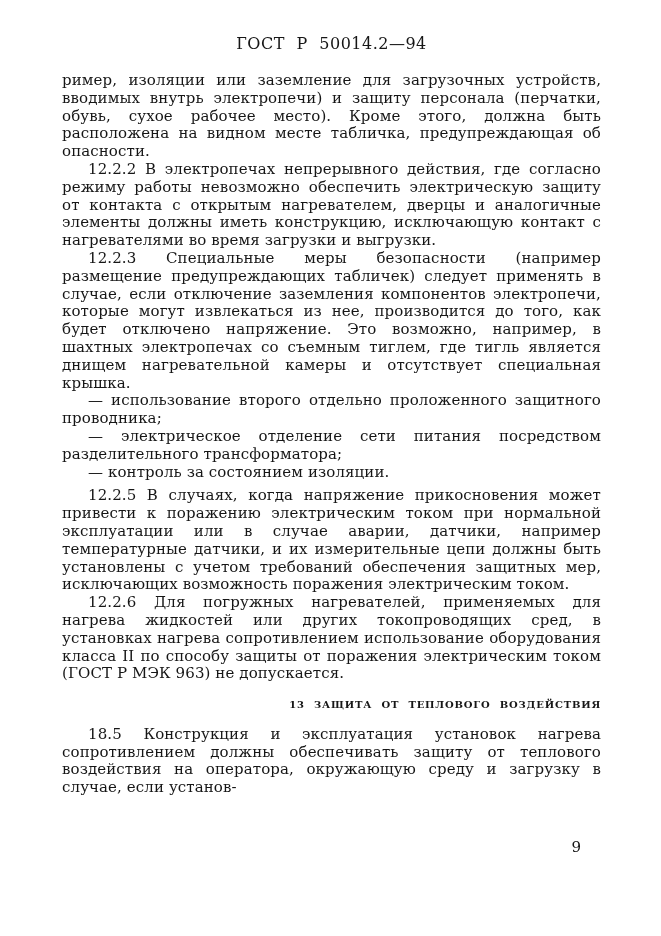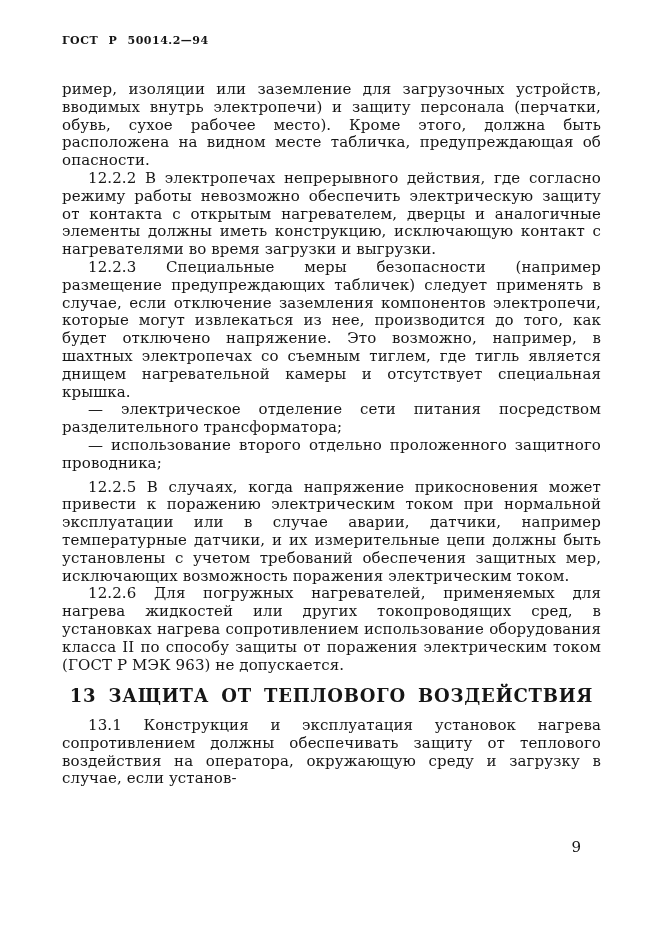--- a/index.html
+++ b/index.html
@@ -14,52 +14,51 @@
     background: #ffffff;
     overflow: hidden;
     font-family: "DejaVu Serif", "Liberation Serif", serif;
     color: #161616;
   }
   .running-head {
     position: absolute;
     top: 34px;
     left: 62px;
     width: 539px;
-    text-align: left;
-    font-size: 11px;
-    font-weight: bold;
+    text-align: center;
+    font-size: 16px;
+    font-weight: normal;
     letter-spacing: 0.5px;
     word-spacing: 6px;
     white-space: nowrap;
   }
   .text-block {
     position: absolute;
     top: 72px;
     left: 62px;
     width: 539px;
     font-size: 15px;
     line-height: 17.8px;
     text-align: justify;
     letter-spacing: 0.1px;
-    margin-top: 9px;
   }
   .para {
     margin: 0;
     padding: 0;
   }
   .para.indent {
     text-indent: 26px;
   }
   .para.gap-top {
     margin-top: 6px;
   }
   .section-heading {
     margin: 13px 0 12px 0;
-    text-align: center;
-    font-size: 18px;
+    text-align: right;
+    font-size: 10px;
     font-weight: bold;
     letter-spacing: 0.8px;
     word-spacing: 5px;
   }
   .page-footer {
     position: absolute;
     top: 838px;
     left: 62px;
     width: 539px;
     text-align: right;
@@ -77,33 +76,34 @@
 
   <div class="text-block">
 
     <p class="para">ример, изоляции или заземление для загрузочных устройств, вводимых внутрь электропечи) и защиту персонала (перчатки, обувь, сухое рабочее место). Кроме этого, должна быть расположена на видном месте табличка, предупреждающая об опасности.</p>
 
     <p class="para indent">12.2.2 В электропечах непрерывного действия, где согласно режиму работы невозможно обеспечить электрическую защиту от контакта с открытым нагревателем, дверцы и аналогичные элементы должны иметь конструкцию, исключающую контакт с нагревателями во время загрузки и выгрузки.</p>
 
     <p class="para indent">12.2.3 Специальные меры безопасности (например размещение предупреждающих табличек) следует применять в случае, если отключение заземления компонентов электропечи, которые могут извлекаться из нее, производится до того, как будет отключено напряжение. Это возможно, например, в шахтных электропечах со съемным тиглем, где тигль является днищем нагревательной камеры и отсутствует специальная крышка.</p>
 
 
+    <p class="para indent">— использование второго отдельно проложенного защитного проводника;</p>
+
     <p class="para indent">— электрическое отделение сети питания посредством разделительного трансформатора;</p>
 
-    <p class="para indent">— использование второго отдельно проложенного защитного проводника;</p>
 
-
+    <p class="para indent">— контроль за состоянием изоляции.</p>
 
     <p class="para indent gap-top">12.2.5 В случаях, когда напряжение прикосновения может привести к поражению электрическим током при нормальной эксплуатации или в случае аварии, датчики, например температурные датчики, и их измерительные цепи должны быть установлены с учетом требований обеспечения защитных мер, исключающих возможность поражения электрическим током.</p>
 
     <p class="para indent">12.2.6 Для погружных нагревателей, применяемых для нагрева жидкостей или других токопроводящих сред, в установках нагрева сопротивлением использование оборудования класса II по способу защиты от поражения электрическим током (ГОСТ Р МЭК 963) не допускается.</p>
 
     <h2 class="section-heading">13 ЗАЩИТА ОТ ТЕПЛОВОГО ВОЗДЕЙСТВИЯ</h2>
 
-    <p class="para indent">13.1 Конструкция и эксплуатация установок нагрева сопротивлением должны обеспечивать защиту от теплового воздействия на оператора, окружающую среду и загрузку в случае, если установ-</p>
+    <p class="para indent">18.5 Конструкция и эксплуатация установок нагрева сопротивлением должны обеспечивать защиту от теплового воздействия на оператора, окружающую среду и загрузку в случае, если установ-</p>
 
   </div>
 
   <div class="page-footer">
     <span>9</span>
   </div>
 
 </div>
 
 </body></html>

